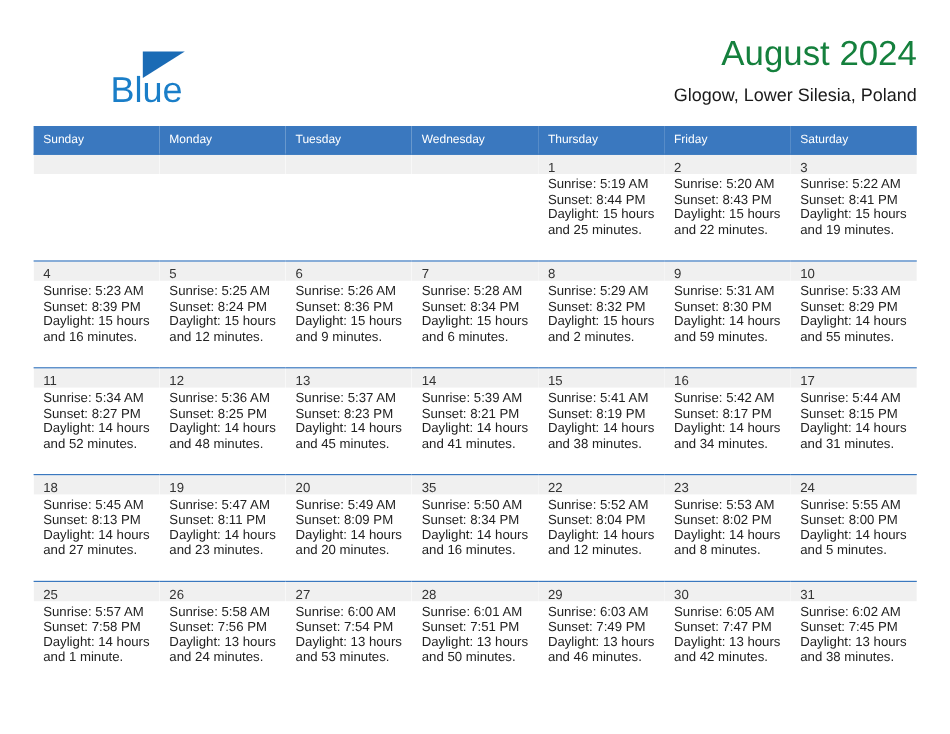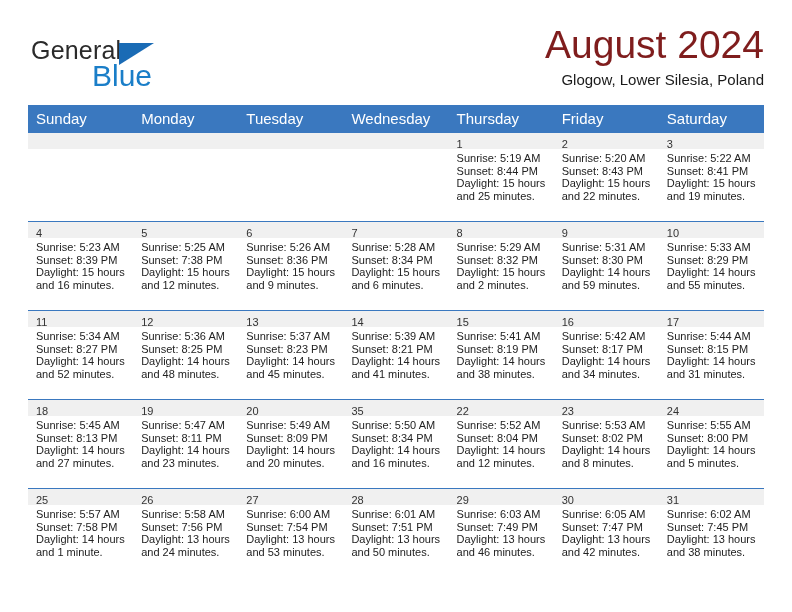--- a/index.html
+++ b/index.html
@@ -65,22 +65,22 @@
     font-family: "Liberation Sans", sans-serif;
   }
 
   .title-block {
     position: absolute;
     right: 0;
     top: 0;
     text-align: right;
   }
   .cal-title {
-    font-size: 39px;
-    color: #7f1d1d;
+    font-size: 29px;
+    color: #15803d;
     line-height: 34px;
     white-space: nowrap;
   }
   .cal-subtitle {
     margin-top: 9px;
     font-size: 15px;
     color: #1a1a1a;
     line-height: 18px;
     white-space: nowrap;
   }
@@ -91,21 +91,21 @@
     left: 28px;
     top: 105px;
     width: 736px;
     border-collapse: collapse;
     table-layout: fixed;
   }
 
   .weekday-row th {
     background: #3a78bf;
     color: #ffffff;
-    font-size: 15px;
+    font-size: 10px;
     font-weight: normal;
     text-align: left;
     padding: 5px 0 5px 8px;
     height: 13px;
     border: none;
   }
 
   .week-row {
     height: 88px;
   }
@@ -149,21 +149,20 @@
   }
 </style>
 </head>
 <body>
 
 <div class="page">
 
   <div class="header">
 
     <div class="brand">
-      <span class="brand-general">General</span>
       <span class="brand-triangle"></span>
       <span class="brand-blue">Blue</span>
     </div>
 
     <div class="title-block">
       <div class="cal-title">August 2024</div>
       <div class="cal-subtitle">Glogow, Lower Silesia, Poland</div>
     </div>
 
   </div>
@@ -229,21 +228,21 @@
               <div>Sunrise: 5:23 AM</div>
               <div>Sunset: 8:39 PM</div>
               <div>Daylight: 15 hours</div>
               <div>and 16 minutes.</div>
             </div>
           </td>
           <td class="day-cell">
             <div class="daynum-band"><span class="daynum">5</span></div>
             <div class="day-info">
               <div>Sunrise: 5:25 AM</div>
-              <div>Sunset: 7:38 PM</div>
+              <div>Sunset: 8:24 PM</div>
               <div>Daylight: 15 hours</div>
               <div>and 12 minutes.</div>
             </div>
           </td>
           <td class="day-cell">
             <div class="daynum-band"><span class="daynum">6</span></div>
             <div class="day-info">
               <div>Sunrise: 5:26 AM</div>
               <div>Sunset: 8:36 PM</div>
               <div>Daylight: 15 hours</div>

